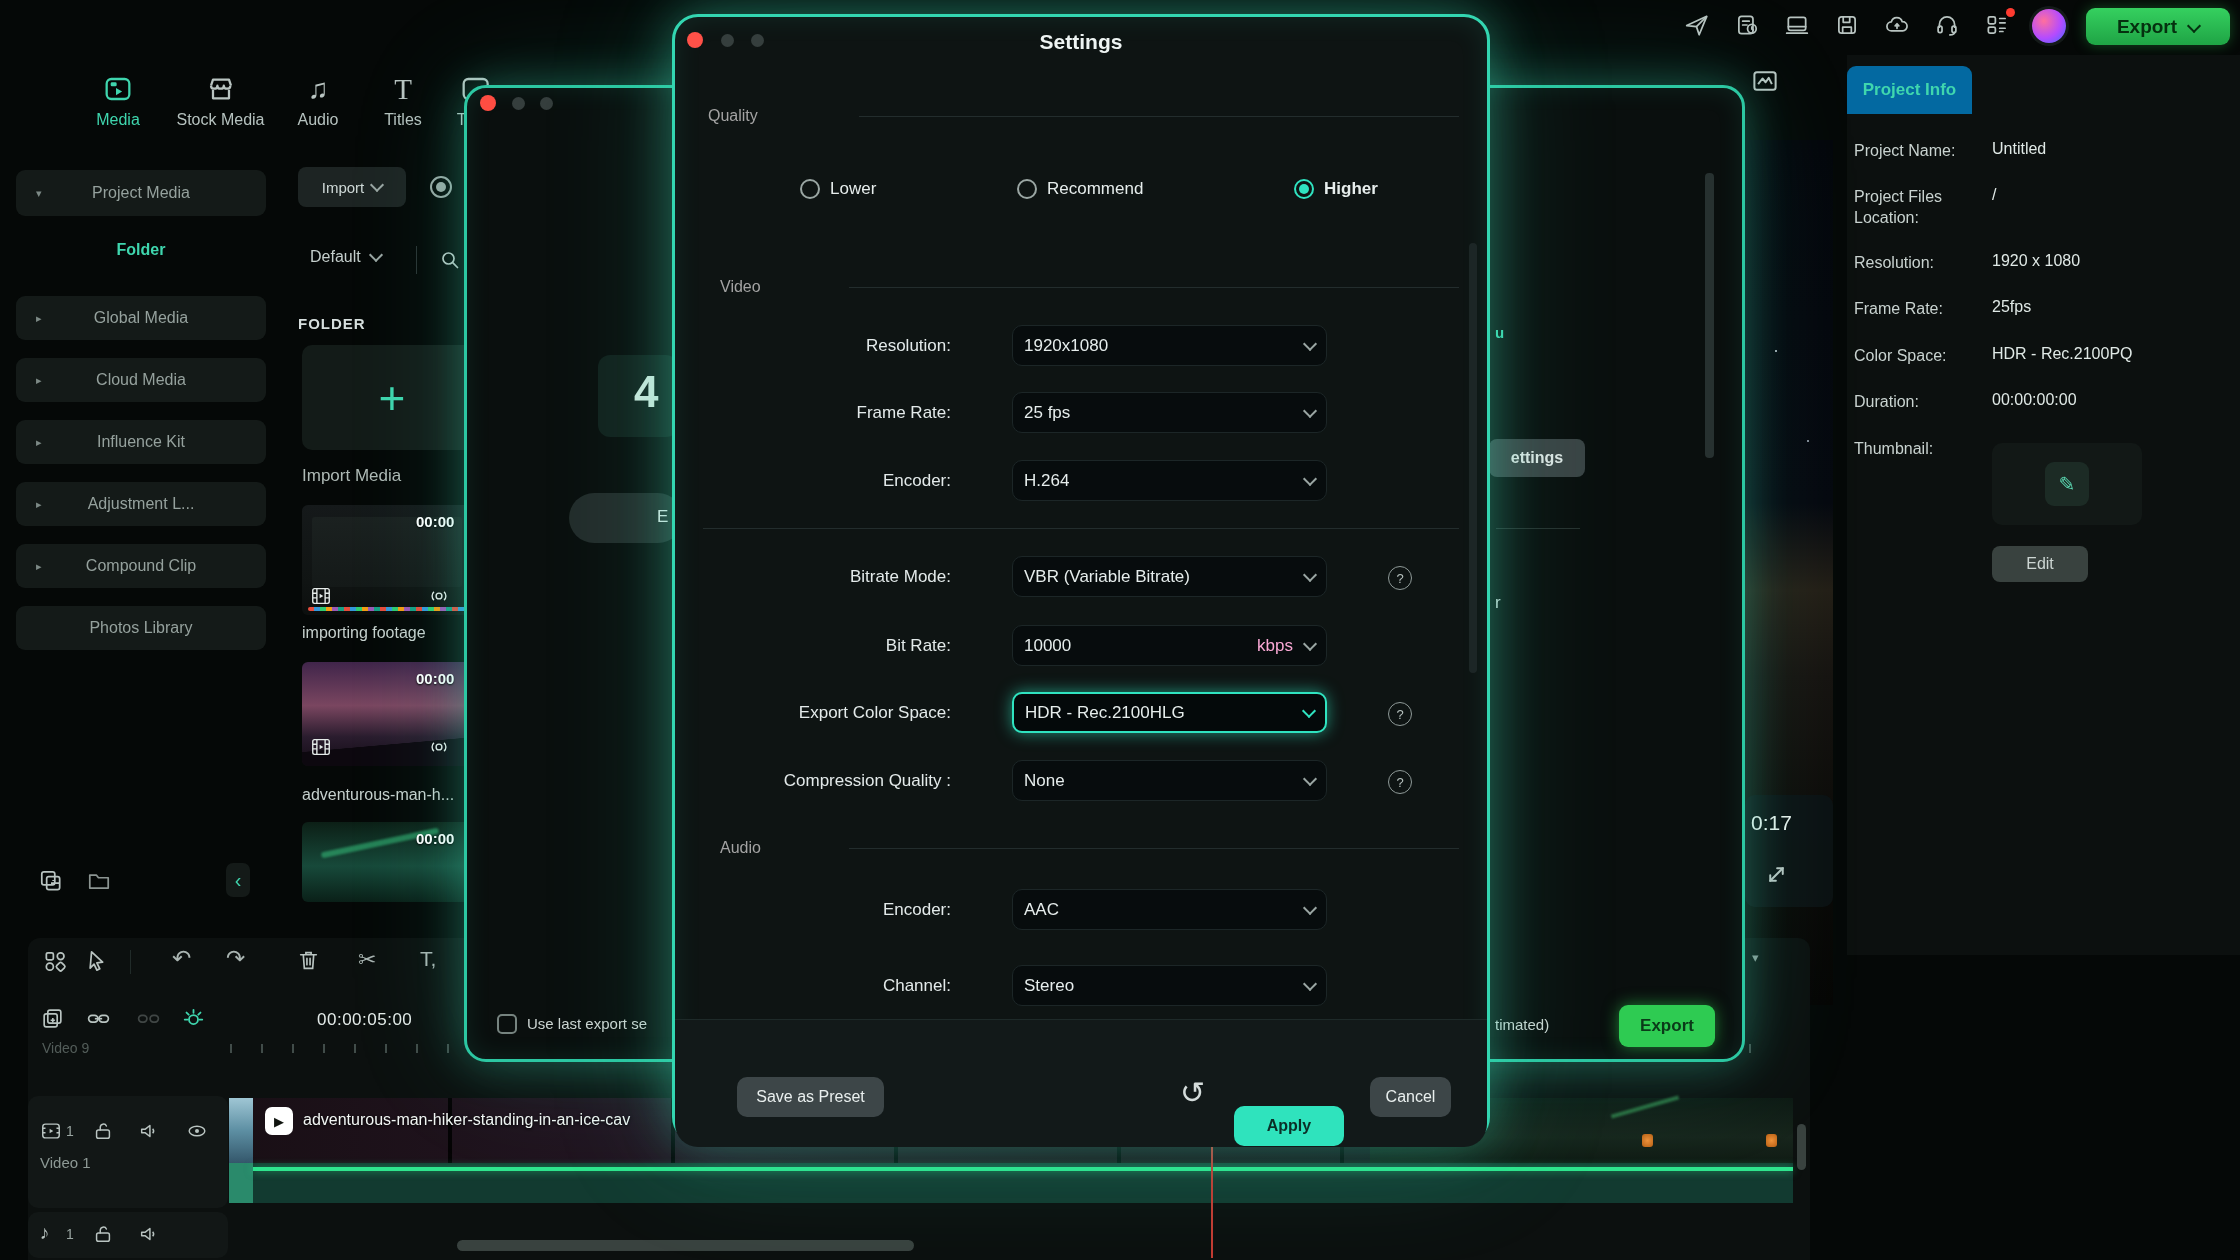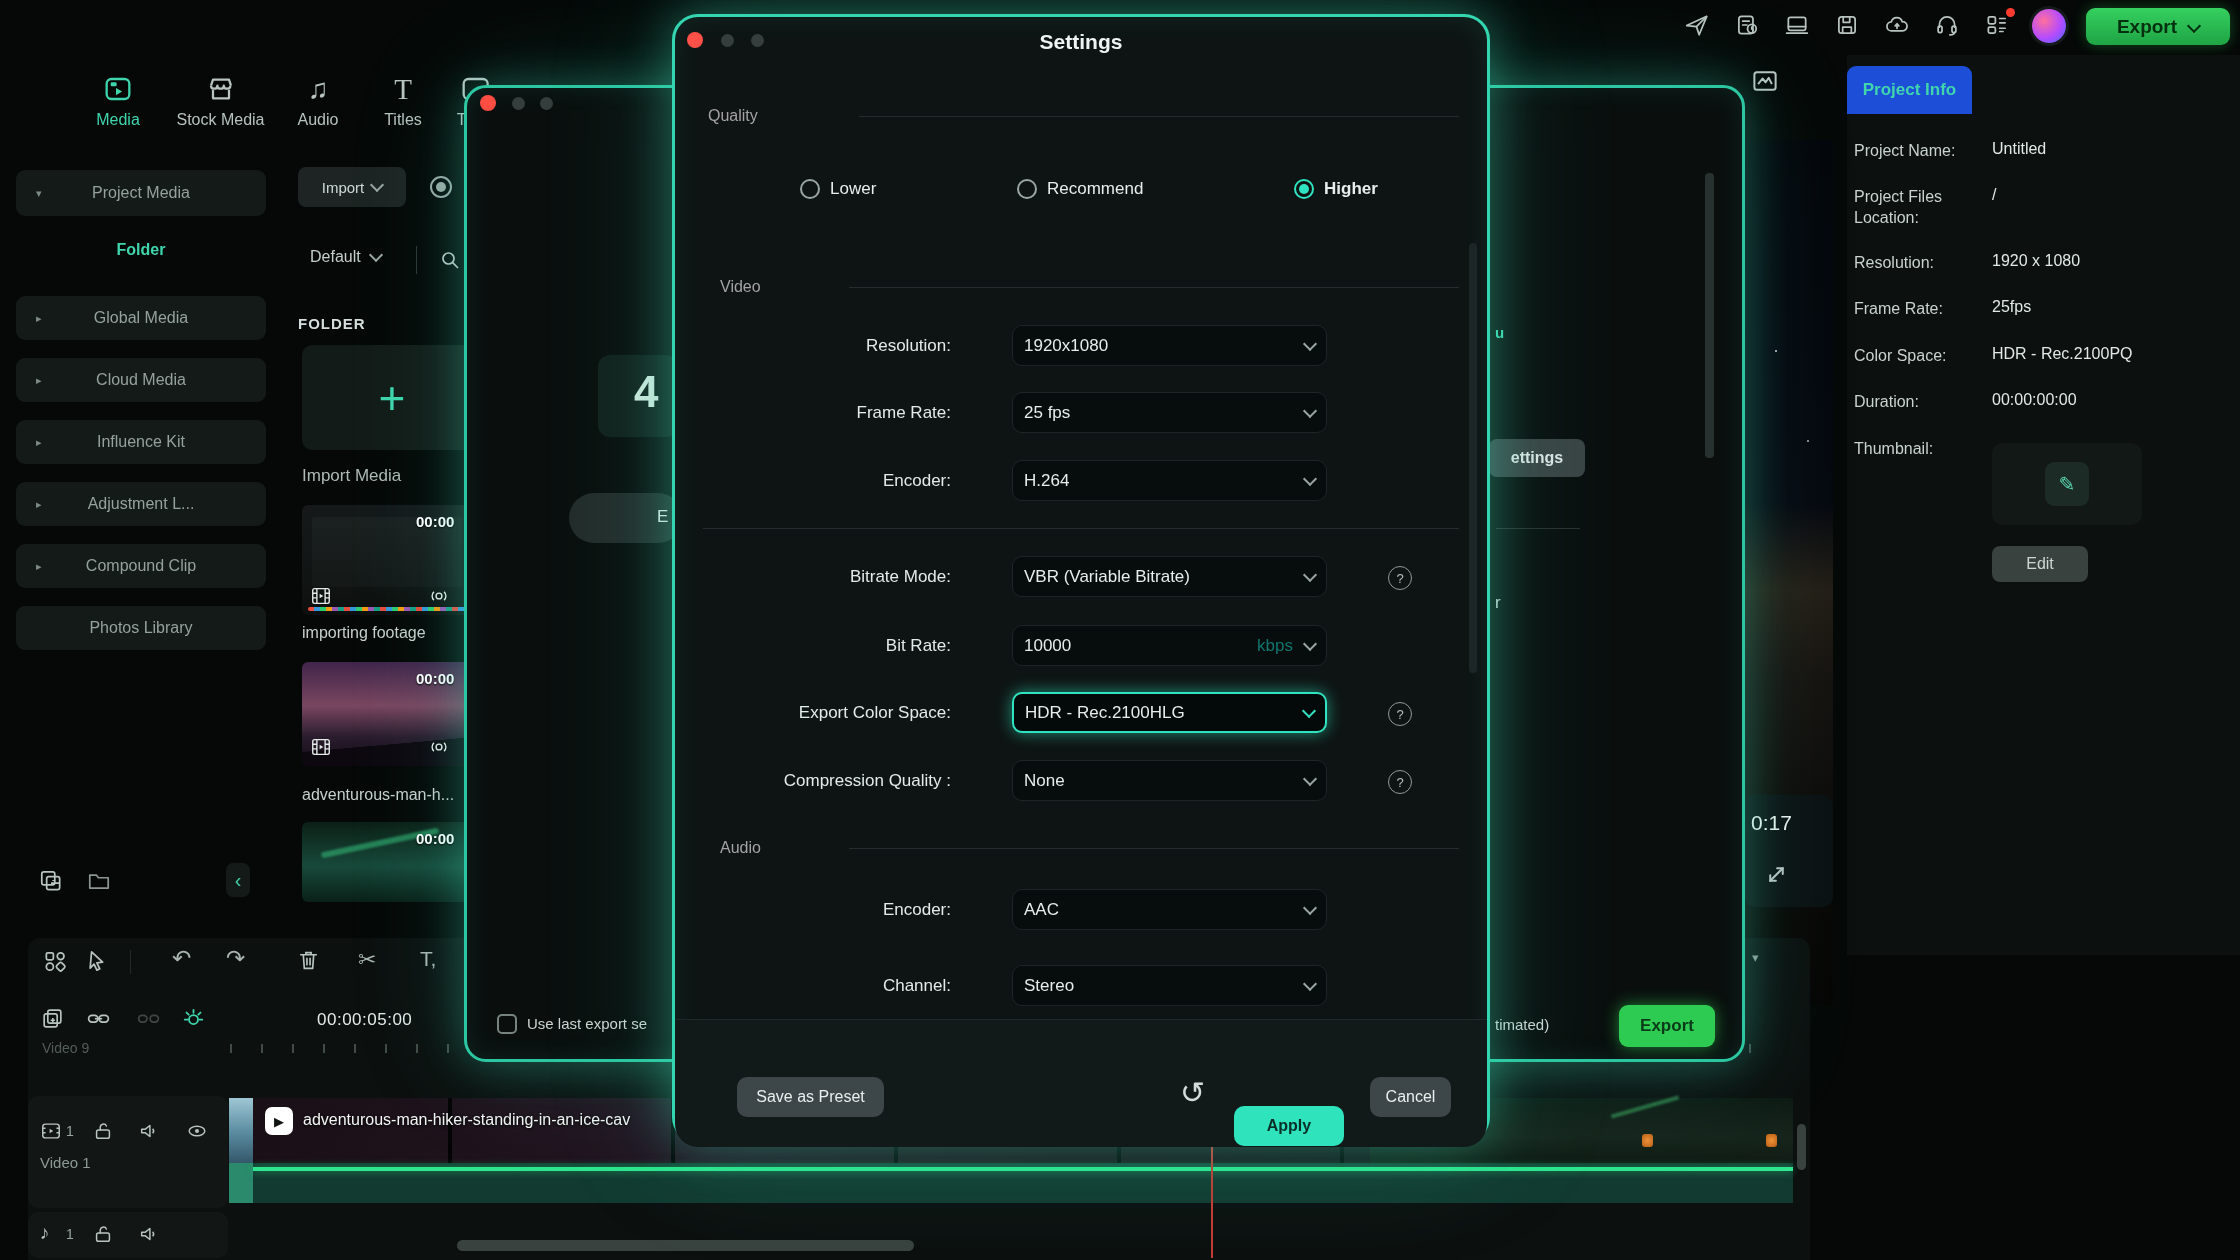--- a/index.html
+++ b/index.html
@@ -34,21 +34,21 @@
   
   .dlg{background:#0e1413;border:3px solid #33d6b1;border-radius:26px;
        box-shadow:0 0 50px rgba(62,224,185,.40),0 0 130px rgba(62,224,185,.18),inset 0 0 28px rgba(62,224,185,.10);box-sizing:border-box;}
   .sec{position:absolute;font-size:16px;color:#a3a3a3;}
   .sdiv{position:absolute;height:1px;background:#232d2d;}
   .srow{position:absolute;left:0;width:100%;height:42px;}
   .rlabel{position:absolute;left:0;width:276px;height:42px;line-height:42px;text-align:right;color:#e3eaea;font-size:17px;}
   .dd{position:absolute;left:337px;top:0;width:315px;height:41px;background:#070c0d;border:1px solid #1c2627;
       border-radius:10px;color:#e6edec;font-size:17px;display:flex;align-items:center;padding:0 11px;box-sizing:border-box;}
   .ddval{flex:1;}
-  .ddunit{margin-right:12px;color:#0f766e;}
+  .ddunit{margin-right:12px;color:#f9a8d4;}
   .hl{border:2px solid #2fe3c0;box-shadow:0 0 16px rgba(47,227,192,.6);background:#04090a;}
   .help{position:absolute;left:713px;width:22px;height:22px;border:1.5px solid #8e9a98;border-radius:50%;
         color:#b6c1be;font-size:13px;display:flex;align-items:center;justify-content:center;}
   .ropt{position:absolute;display:flex;align-items:center;gap:10px;color:#e6edec;font-size:17px;}
   .radio{width:20px;height:20px;border:2px solid #9aa6a3;border-radius:50%;box-sizing:border-box;position:relative;}
   .radio.sel{border-color:#2fe3c0;}
   .radio.sel:after{content:"";position:absolute;inset:3px;background:#2fe3c0;border-radius:50%;}
   .gbtn{position:absolute;height:40px;border-radius:10px;background:#3d4648;color:#e9efee;font-size:16px;
         display:flex;align-items:center;justify-content:center;}
   .applybtn{background:#2fe3bd;color:#0b2f27;font-weight:bold;margin-top:29px;}
@@ -279,21 +279,21 @@
   <div class="abs" style="left:1745px;top:795px;width:88px;height:112px;background:rgba(13,18,20,.88);border-radius:10px;">
     <div class="abs" style="left:6px;top:16px;font-size:21px;color:#e8efec;">0:17</div>
     <svg class="abs ic" style="left:14px;top:62px;" width="30" height="30" viewBox="0 0 24 24" fill="none" stroke="currentColor" stroke-width="1.6" stroke-linecap="round">
         <path d="M9 19L19 9"></path>
         <path d="M14.5 9H19v4.5"></path>
         <path d="M13.5 19H9v-4.5"></path>
       </svg>
   </div>
 
   <div class="abs" style="left:1847px;top:55px;width:393px;height:900px;background:#0c100f;">
-    <div class="abs" style="left:0;top:11px;width:125px;height:48px;background:#1d4ed8;border-radius:9px 9px 0 0;display:flex;align-items:center;justify-content:center;">
+    <div class="abs" style="left:0;top:11px;width:125px;height:48px;background:#0369a1;border-radius:9px 9px 0 0;display:flex;align-items:center;justify-content:center;">
       <span style="color:#3fd6ae;font-size:17px;font-weight:bold;">Project Info</span>
     </div>
   </div>
   <div class="pilabel" style="top:140px;">Project Name:</div>
   <div class="pivalue" style="top:140px;">Untitled</div>
   <div class="pilabel" style="top:186px;">Project Files Location:</div>
   <div class="pivalue" style="top:186px;">/</div>
   <div class="pilabel" style="top:252px;">Resolution:</div>
   <div class="pivalue" style="top:252px;">1920 x 1080</div>
   <div class="pilabel" style="top:298px;">Frame Rate:</div>

